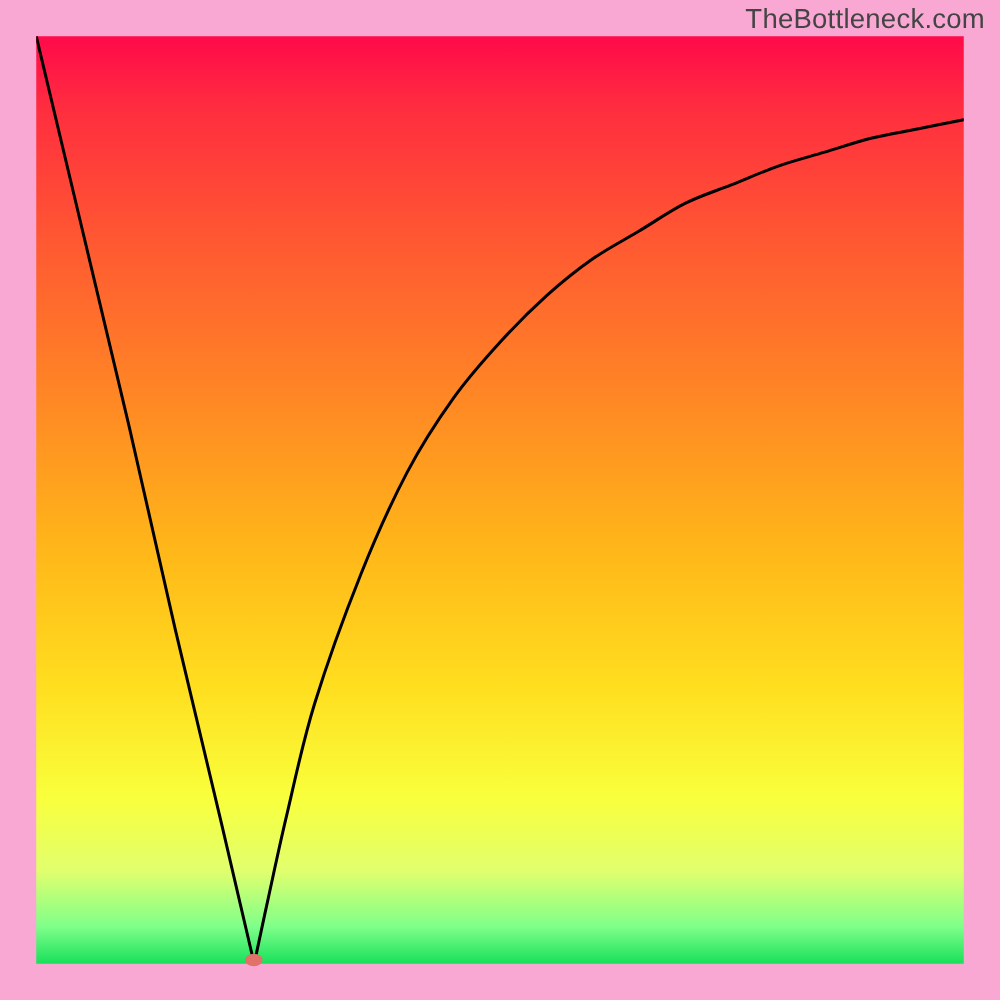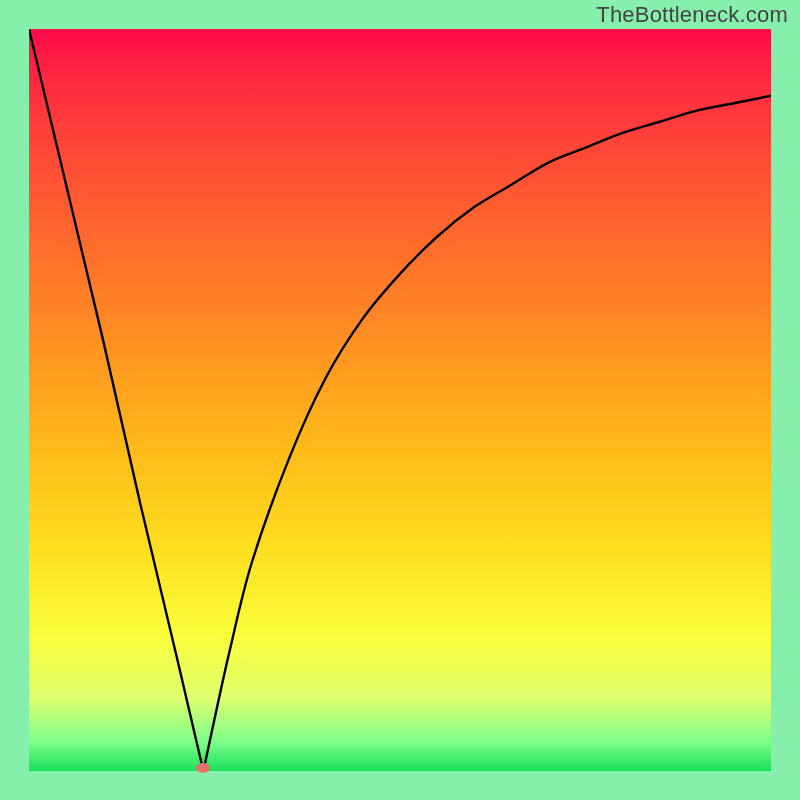--- a/index.html
+++ b/index.html
@@ -7,21 +7,21 @@
     padding: 0;
     width: 800px;
     height: 800px;
     background: #000;
     font-family: Arial, Helvetica, sans-serif;
   }
   .outer {
     position: relative;
     width: 800px;
     height: 800px;
-    background: #86efac;
+    background: #f9a8d4;
   }
   .watermark {
     position: absolute;
     top: 2px;
     right: 12px;
     color: #444;
     font-size: 22px;
     font-weight: 500;
     letter-spacing: 0.2px;
     z-index: 5;

